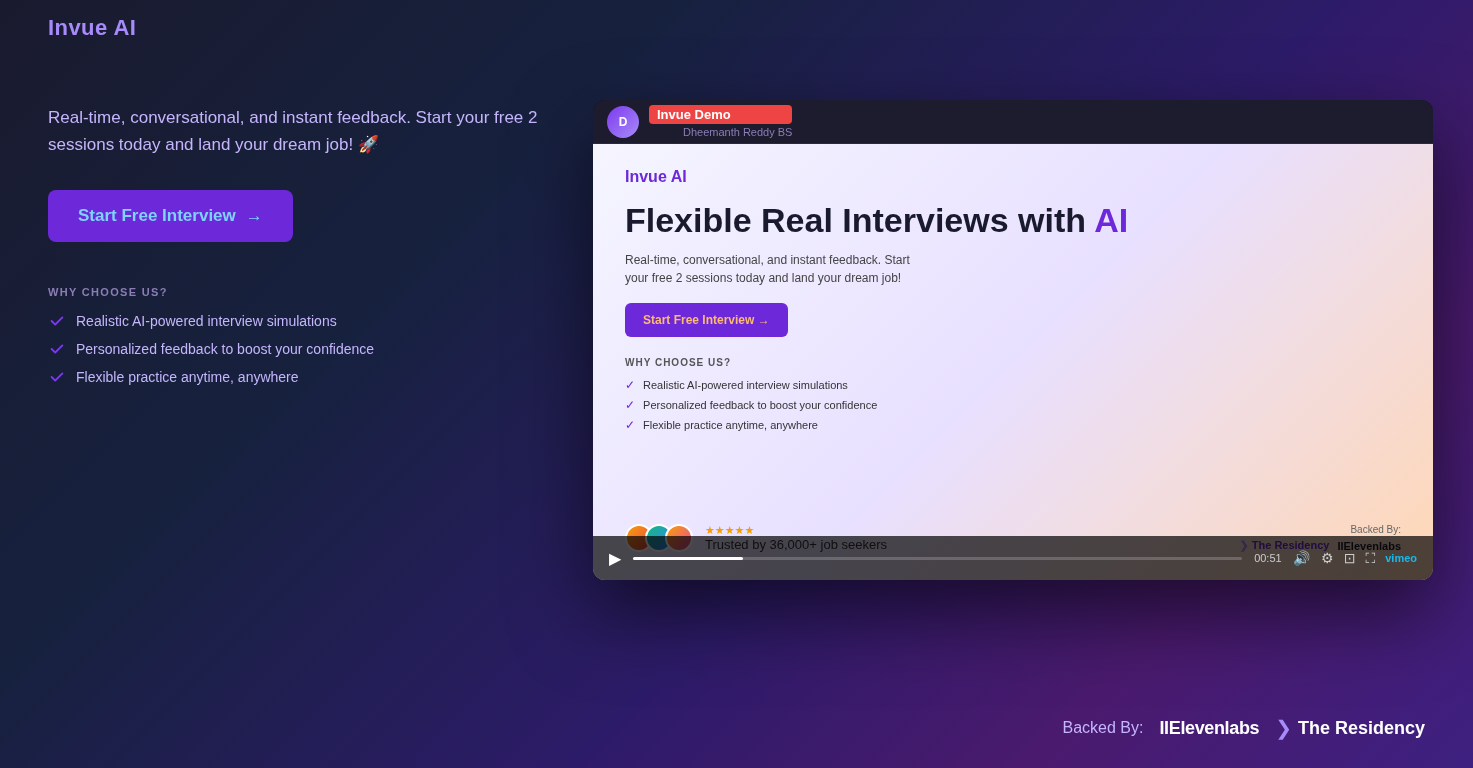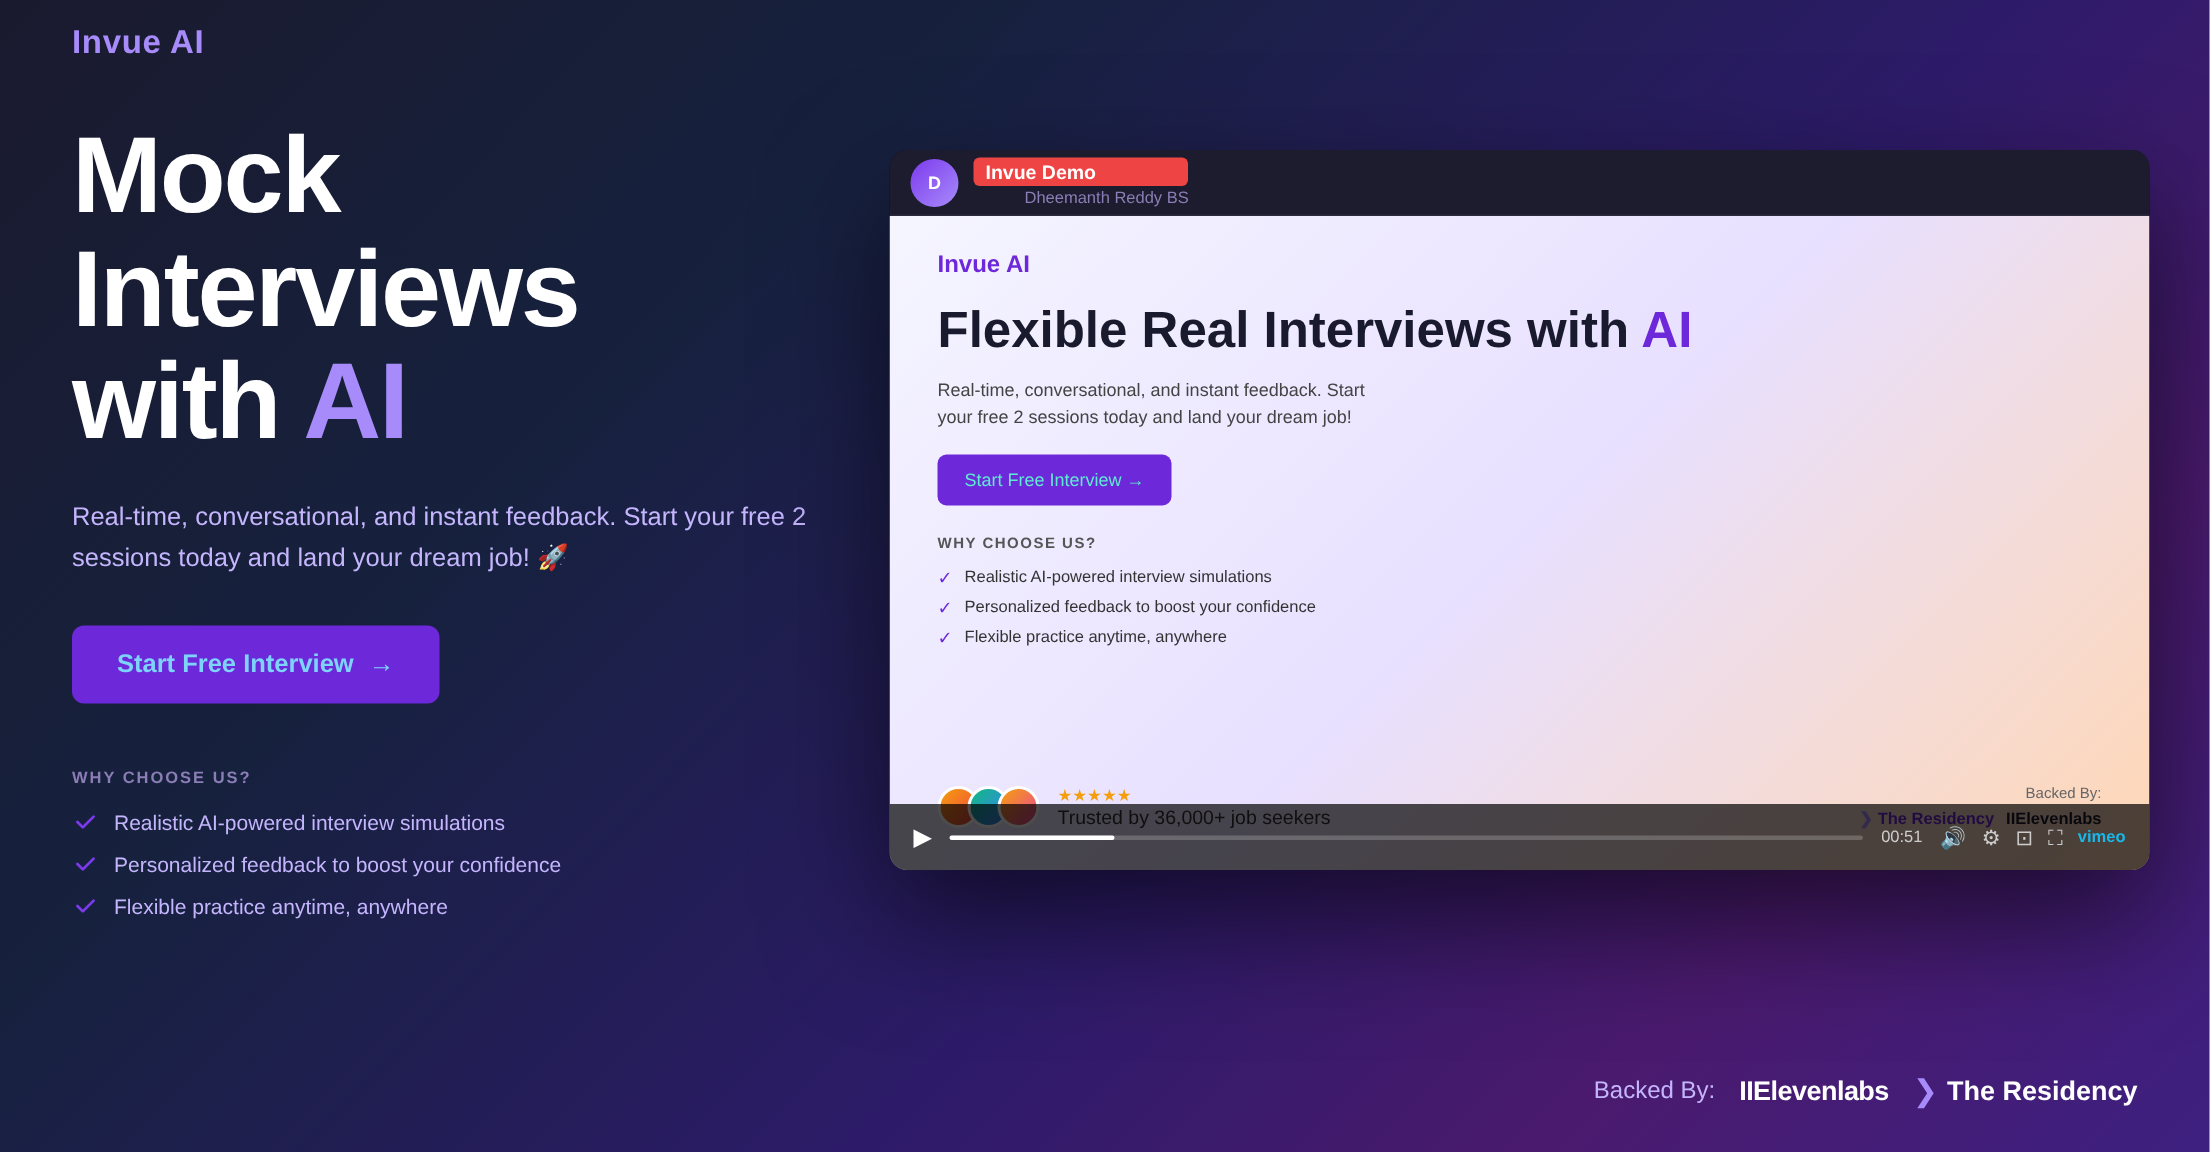--- a/index.html
+++ b/index.html
@@ -231,26 +231,26 @@
       margin-bottom: 16px;
       max-width: 300px;
       line-height: 1.5;
     }
 
     .inner-cta {
       display: inline-flex;
       align-items: center;
       gap: 6px;
       background: #6d28d9;
-      color: #5eead4;
+      color: #fdba74;
       border: none;
       border-radius: 6px;
       padding: 10px 18px;
       font-size: 12px;
-      font-weight: 400;
+      font-weight: 700;
       cursor: pointer;
       width: fit-content;
       margin-bottom: 20px;
     }
 
     .inner-why {
       font-size: 10px;
       font-weight: 700;
       color: #555;
       letter-spacing: 0.1em;
@@ -443,24 +443,20 @@
     }
   </style>
 </head>
 <body>
 
 <nav class="navbar">
   <span class="logo">Invue AI</span>
 </nav>
 
 <section class="hero-left">
-  <h1 class="hero-title">
-    <span>Mock Interviews</span><br>
-    <span>with </span><span class="hero-title-ai">AI</span>
-  </h1>
   <p class="hero-subtitle">Real-time, conversational, and instant feedback. Start your free 2 sessions today and land your dream job! 🚀</p>
   <a class="cta-button" href="#">
     <span>Start Free Interview</span>
     <span>→</span>
   </a>
 
   <div class="why-section">
     <div class="why-label">WHY CHOOSE US?</div>
     <ul class="feature-list">
       <li class="feature-item">

